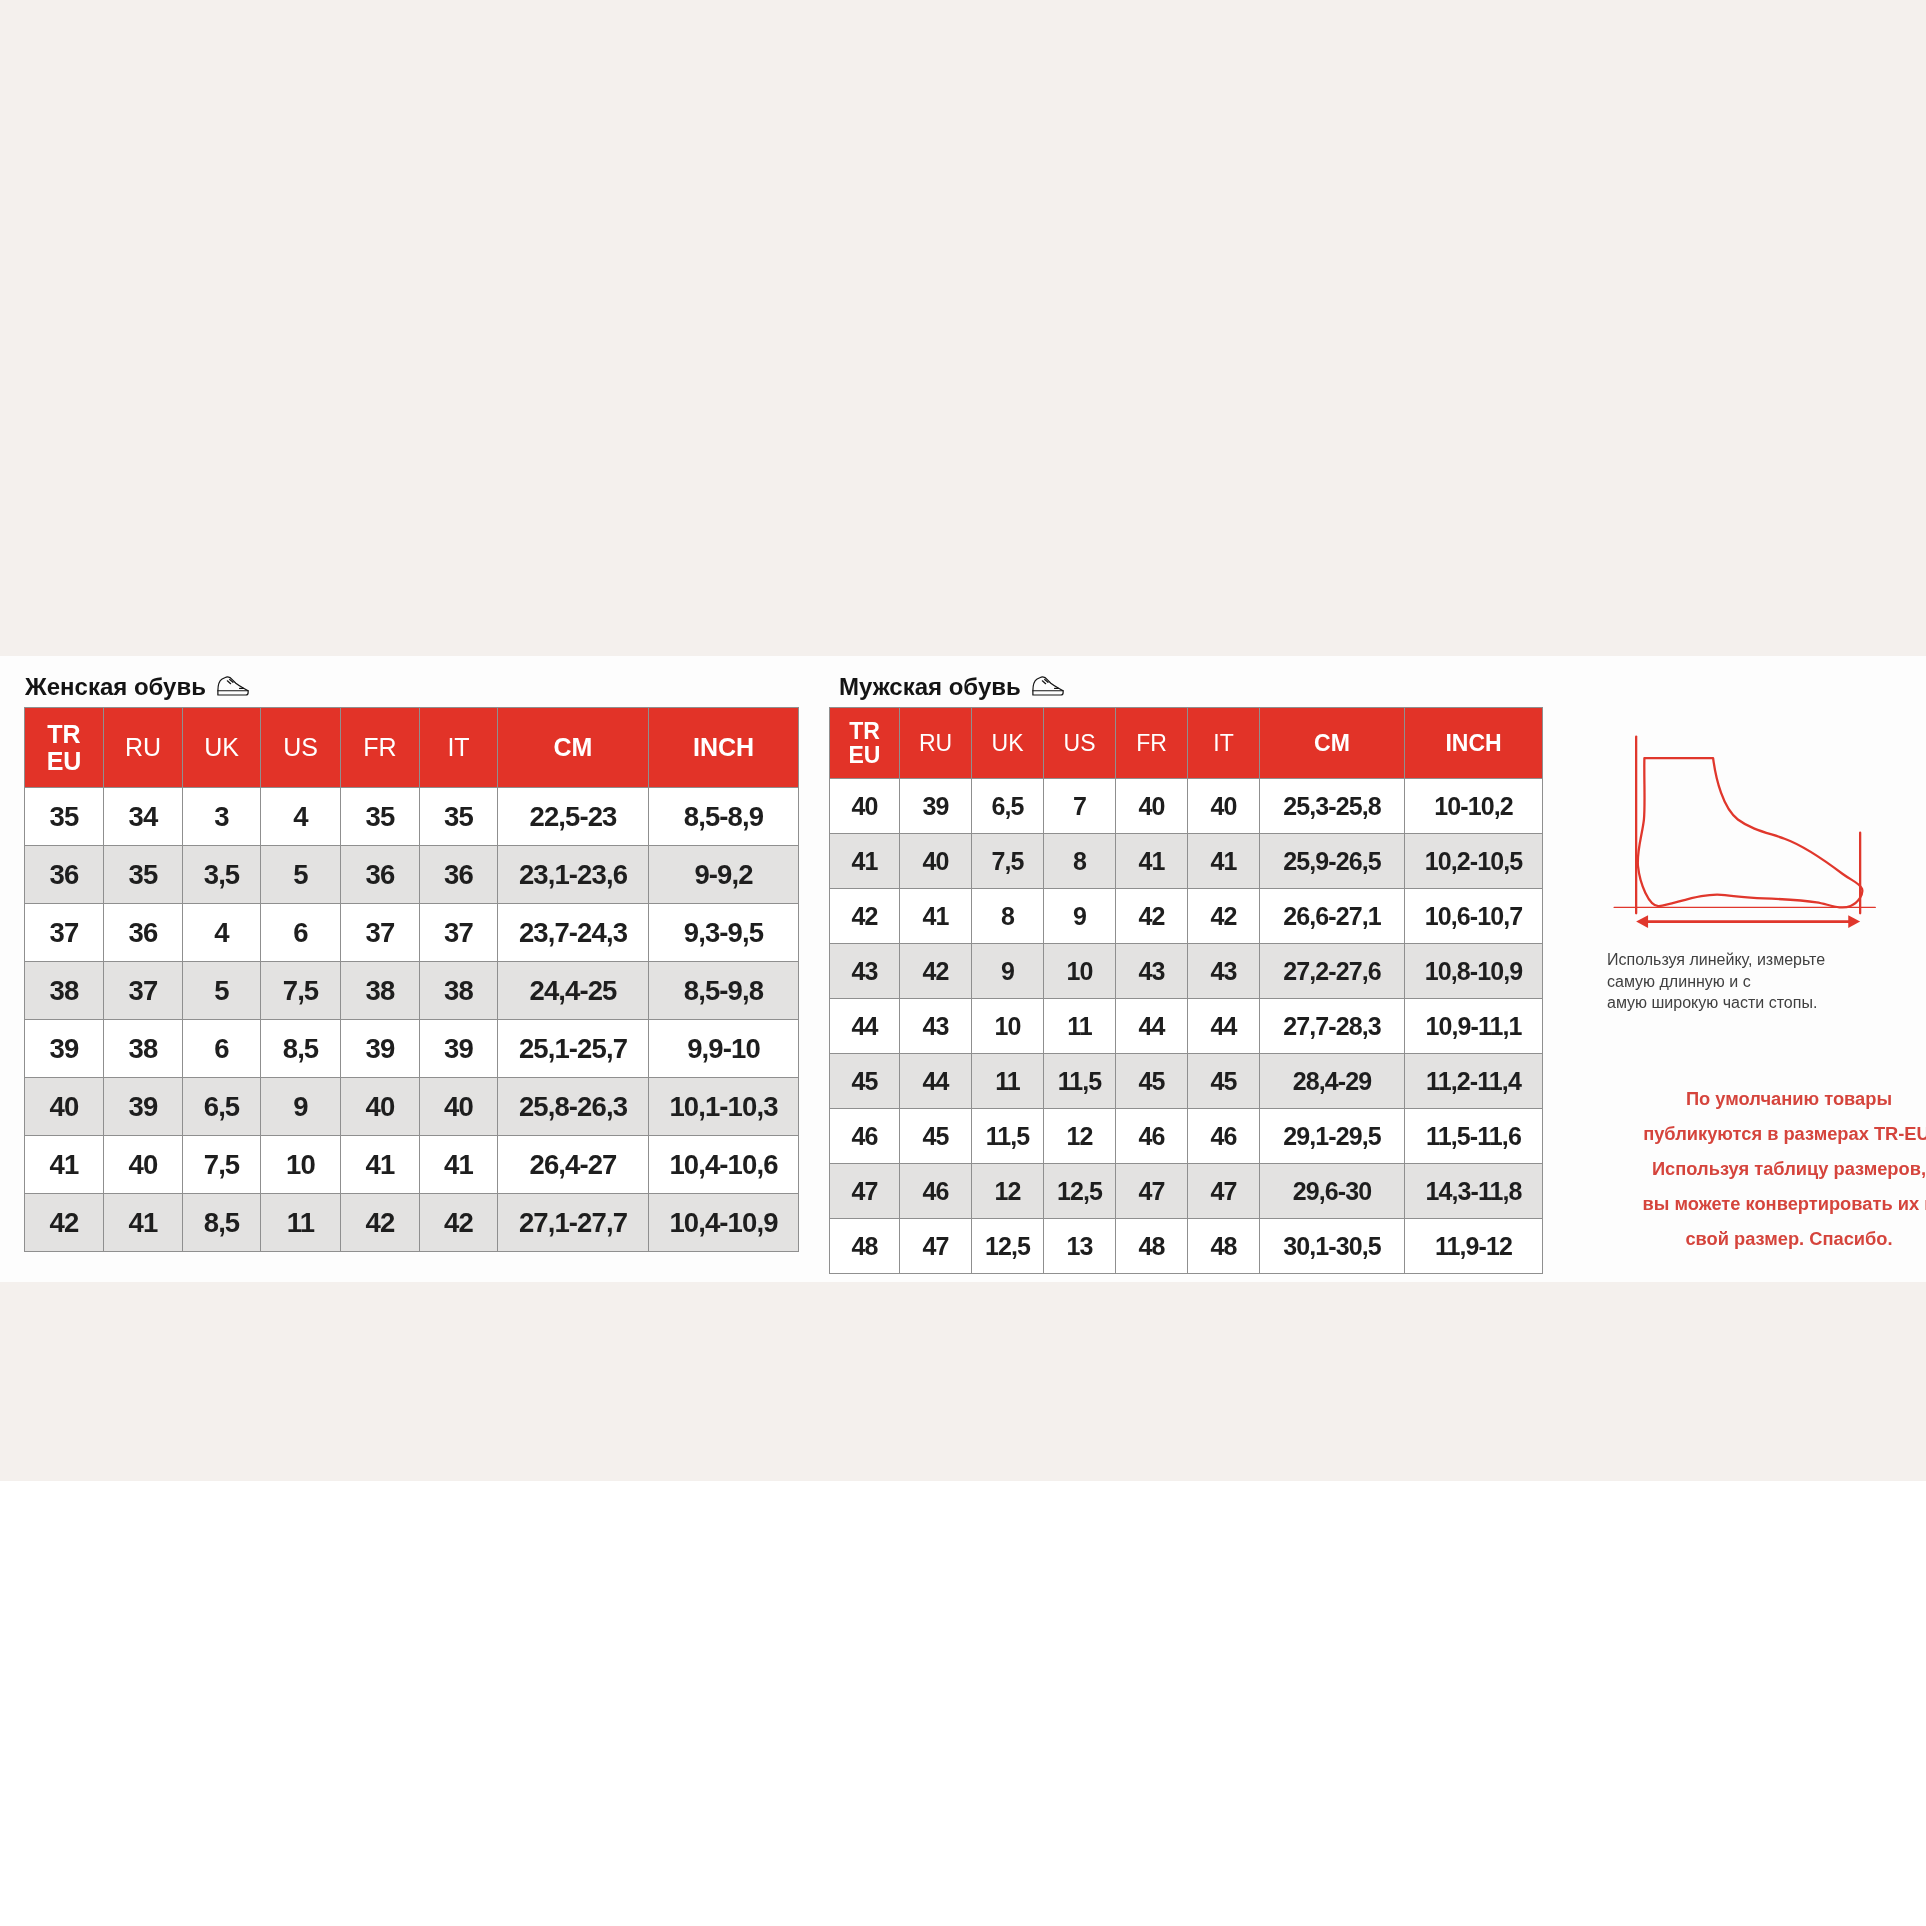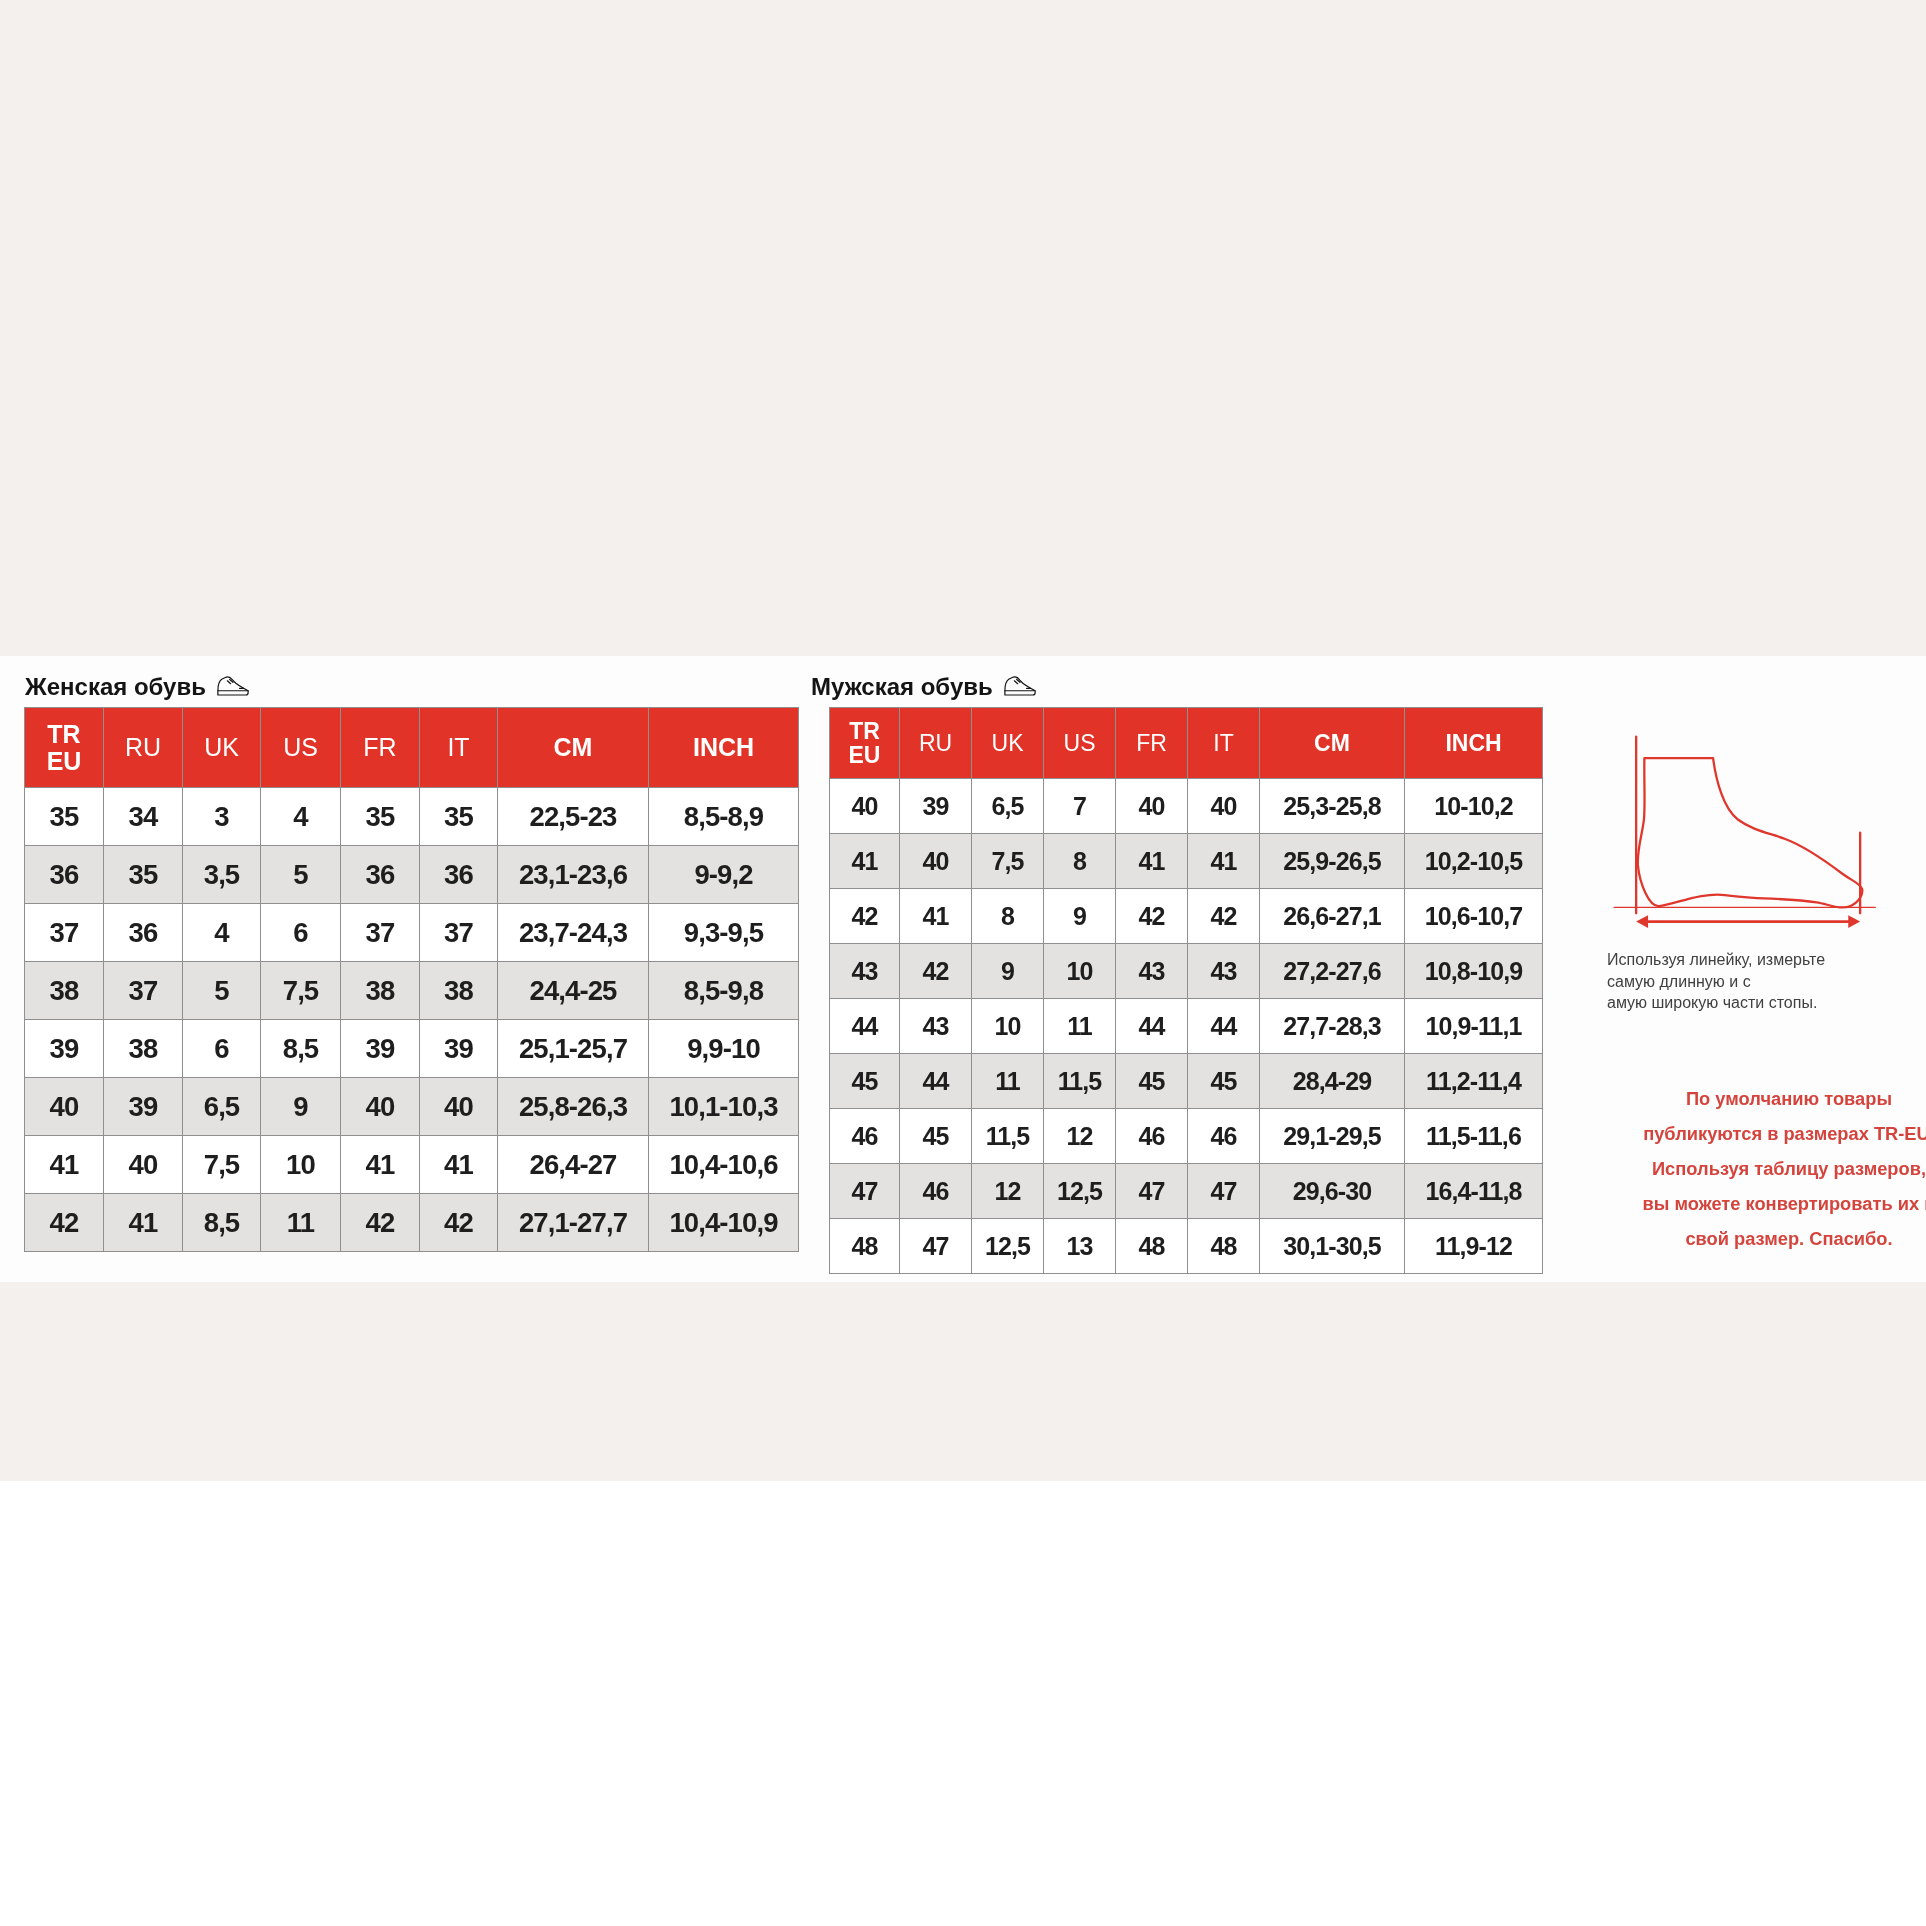--- a/index.html
+++ b/index.html
@@ -159,21 +159,21 @@
           <td>8,5</td>
           <td>11</td>
           <td>42</td>
           <td>42</td>
           <td>27,1-27,7</td>
           <td>10,4-10,9</td>
         </tr>
       </tbody>
   </table>
 
-  <div class="section-title" style="left:811px;top:670px;">
+  <div class="section-title" style="left:839px;top:670px;">
     <span class="ttl">Мужская обувь</span>
     <svg class="shoe-icon" width="34" height="21" viewBox="0 0 72 44">
       <g fill="none" stroke="#141414" stroke-width="2.6" stroke-linejoin="round" stroke-linecap="round">
         <path d="M4,40 L4,31 C4,18 8,9 13,6 L22,2 C27,0 31,3 35,8 L42,15 C52,23 62,27 68,31 L68,35 C68,38 66,40 63,40 Z"></path>
         <path d="M4,31 L68,31"></path>
         <path d="M24,10 L31,16"></path>
         <path d="M29,7 L36,13"></path>
         <path d="M50,26 L58,26"></path>
       </g>
     </svg>
@@ -275,21 +275,21 @@
           <td>11,5-11,6</td>
         </tr>
         <tr>
           <td>47</td>
           <td>46</td>
           <td>12</td>
           <td>12,5</td>
           <td>47</td>
           <td>47</td>
           <td>29,6-30</td>
-          <td>16,4-11,8</td>
+          <td>14,3-11,8</td>
         </tr>
         <tr>
           <td>48</td>
           <td>47</td>
           <td>12,5</td>
           <td>13</td>
           <td>48</td>
           <td>48</td>
           <td>30,1-30,5</td>
           <td>11,9-12</td>

